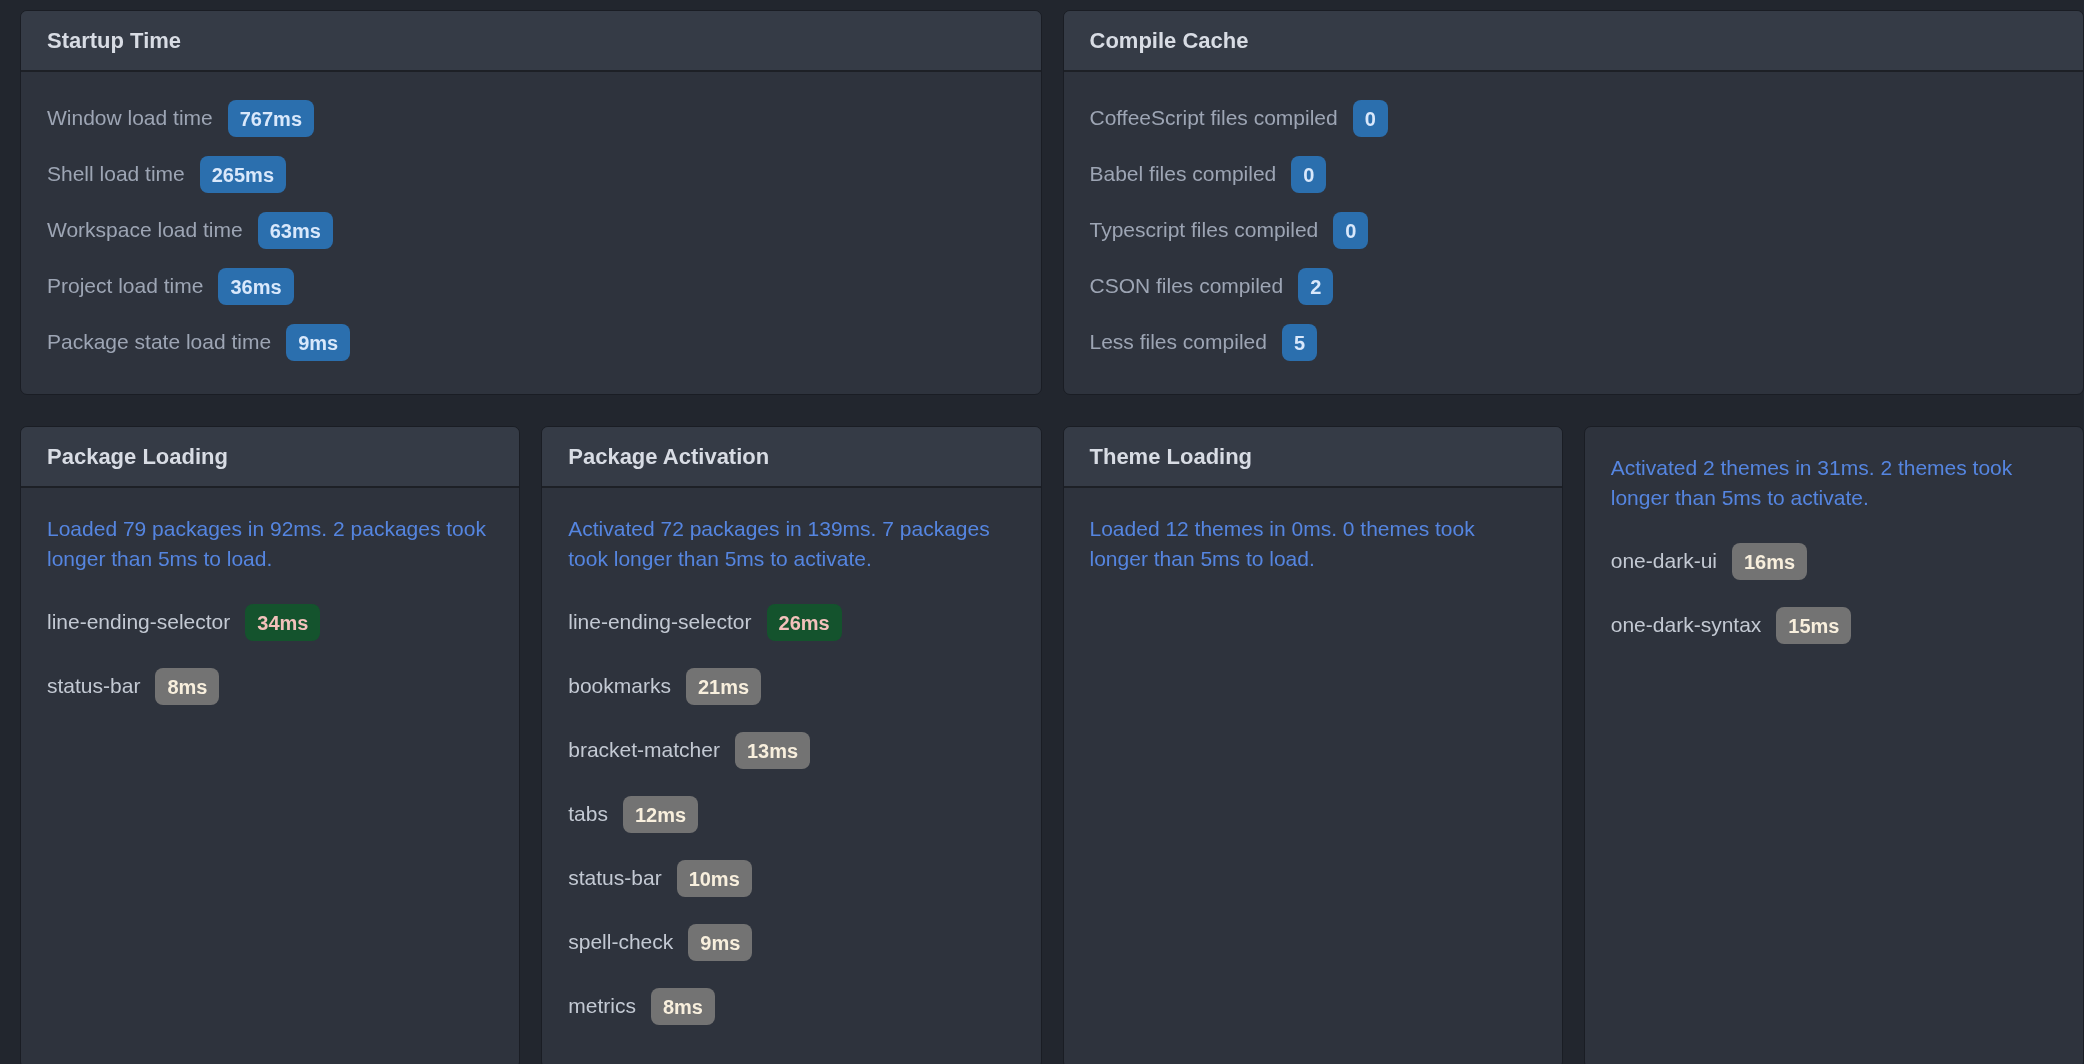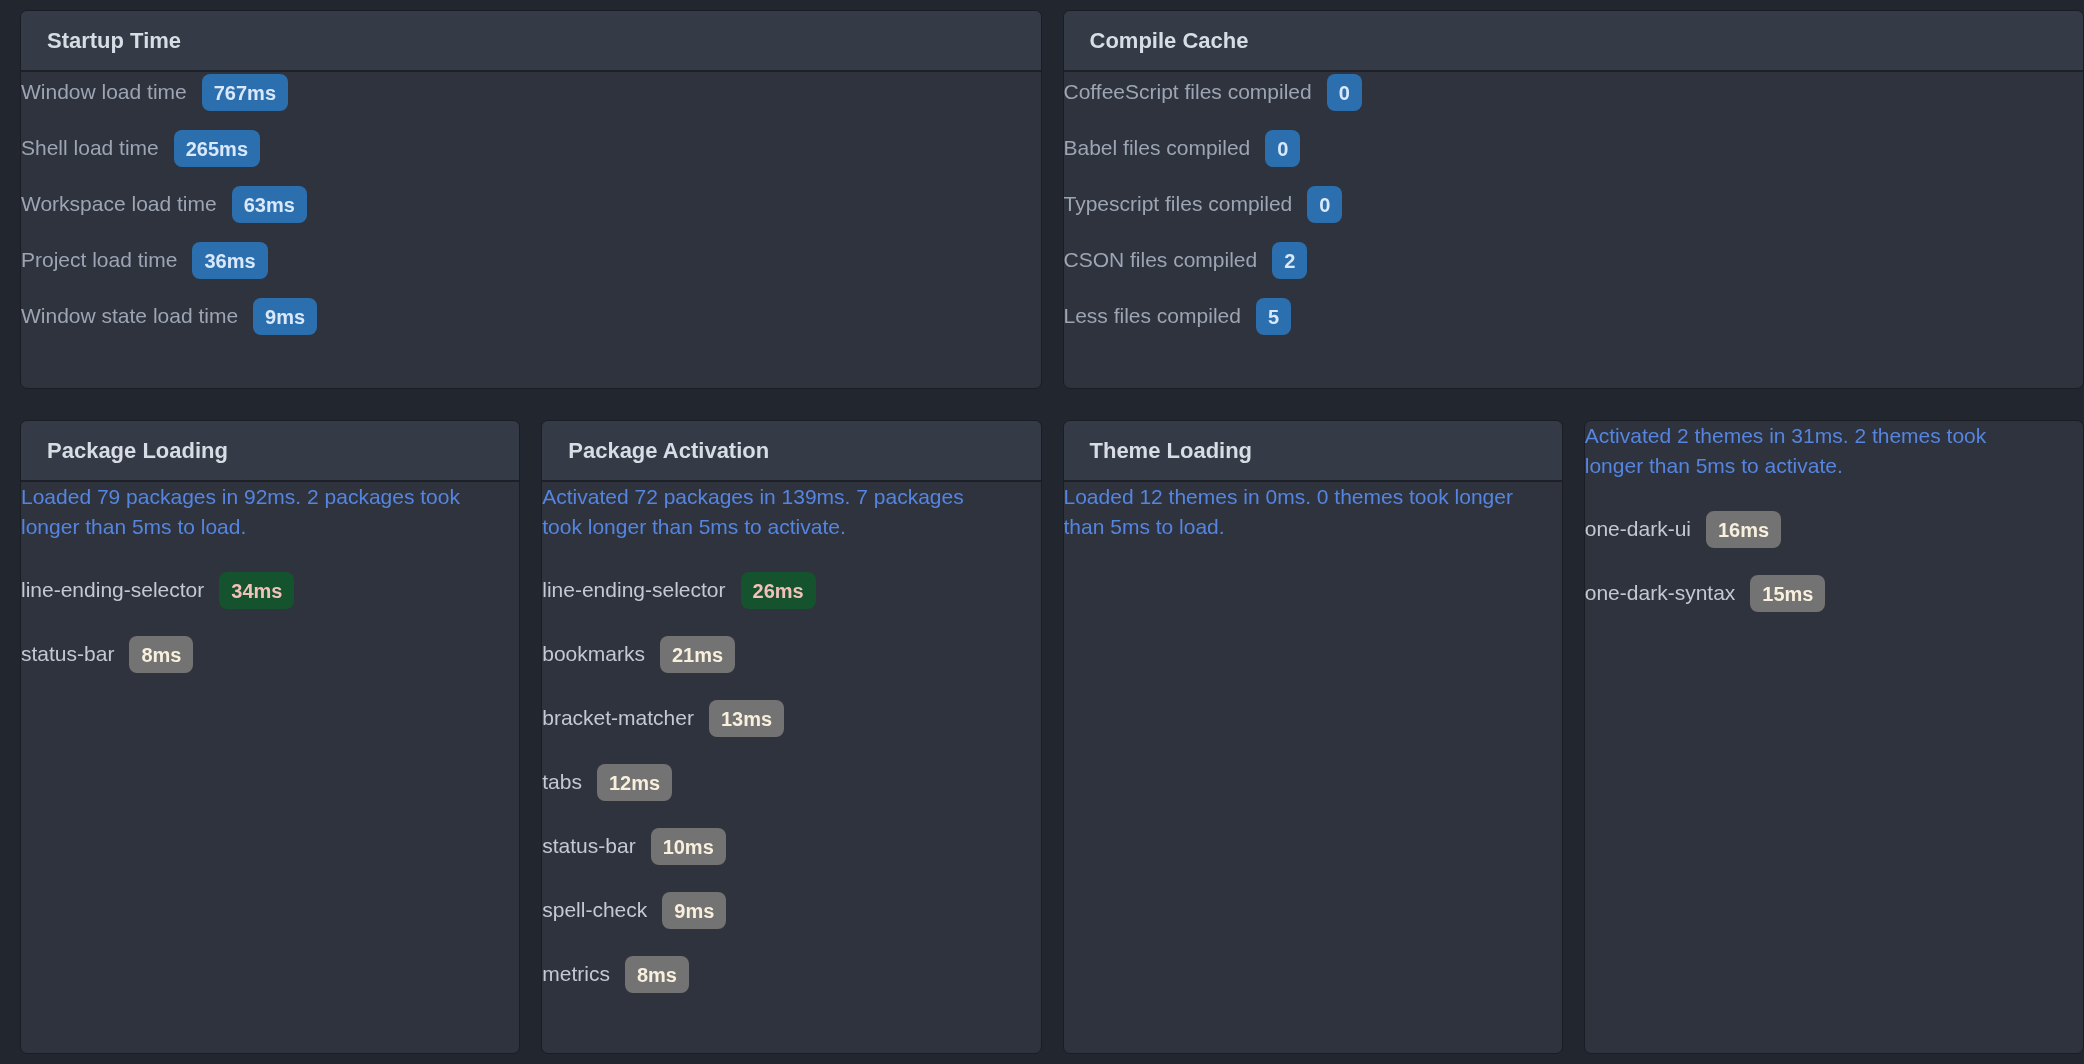--- a/index.html
+++ b/index.html
@@ -35,21 +35,21 @@
   }
   .panel-heading {
     background: #353b46;
     color: #d8dce4;
     font-size: 22px;
     font-weight: 600;
     padding: 17px 26px 16px 26px;
     border-bottom: 2px solid #1d2026;
     flex: 0 0 auto;
   }
-  .panel-body { flex: 1 1 auto; }
+  .panel-body { padding: 26px; flex: 1 1 auto; }
   .timing-row {
     display: flex;
     align-items: center;
     margin-bottom: 16px;
     height: 40px;
   }
   .panel-body.loose .timing-row { margin-bottom: 24px; }
   .timing-label { font-size: 21px; color: #9da5b4; }
   .timing-label.pkg-name { color: #c3c9d3; }
   .badge {
@@ -92,21 +92,21 @@
         </div>
         <div class="timing-row">
           <span class="timing-label">Workspace load time</span>
           <span class="badge" data-severity="info">63ms</span>
         </div>
         <div class="timing-row">
           <span class="timing-label">Project load time</span>
           <span class="badge" data-severity="info">36ms</span>
         </div>
         <div class="timing-row">
-          <span class="timing-label">Window state load time</span>
+          <span class="timing-label">Package state load time</span>
           <span class="badge" data-severity="info">9ms</span>
         </div>
       </div>
     </div>
 
     <div class="panel">
       <div class="panel-heading">Compile Cache</div>
       <div class="panel-body">
         <div class="timing-row">
           <span class="timing-label">CoffeeScript files compiled</span>

